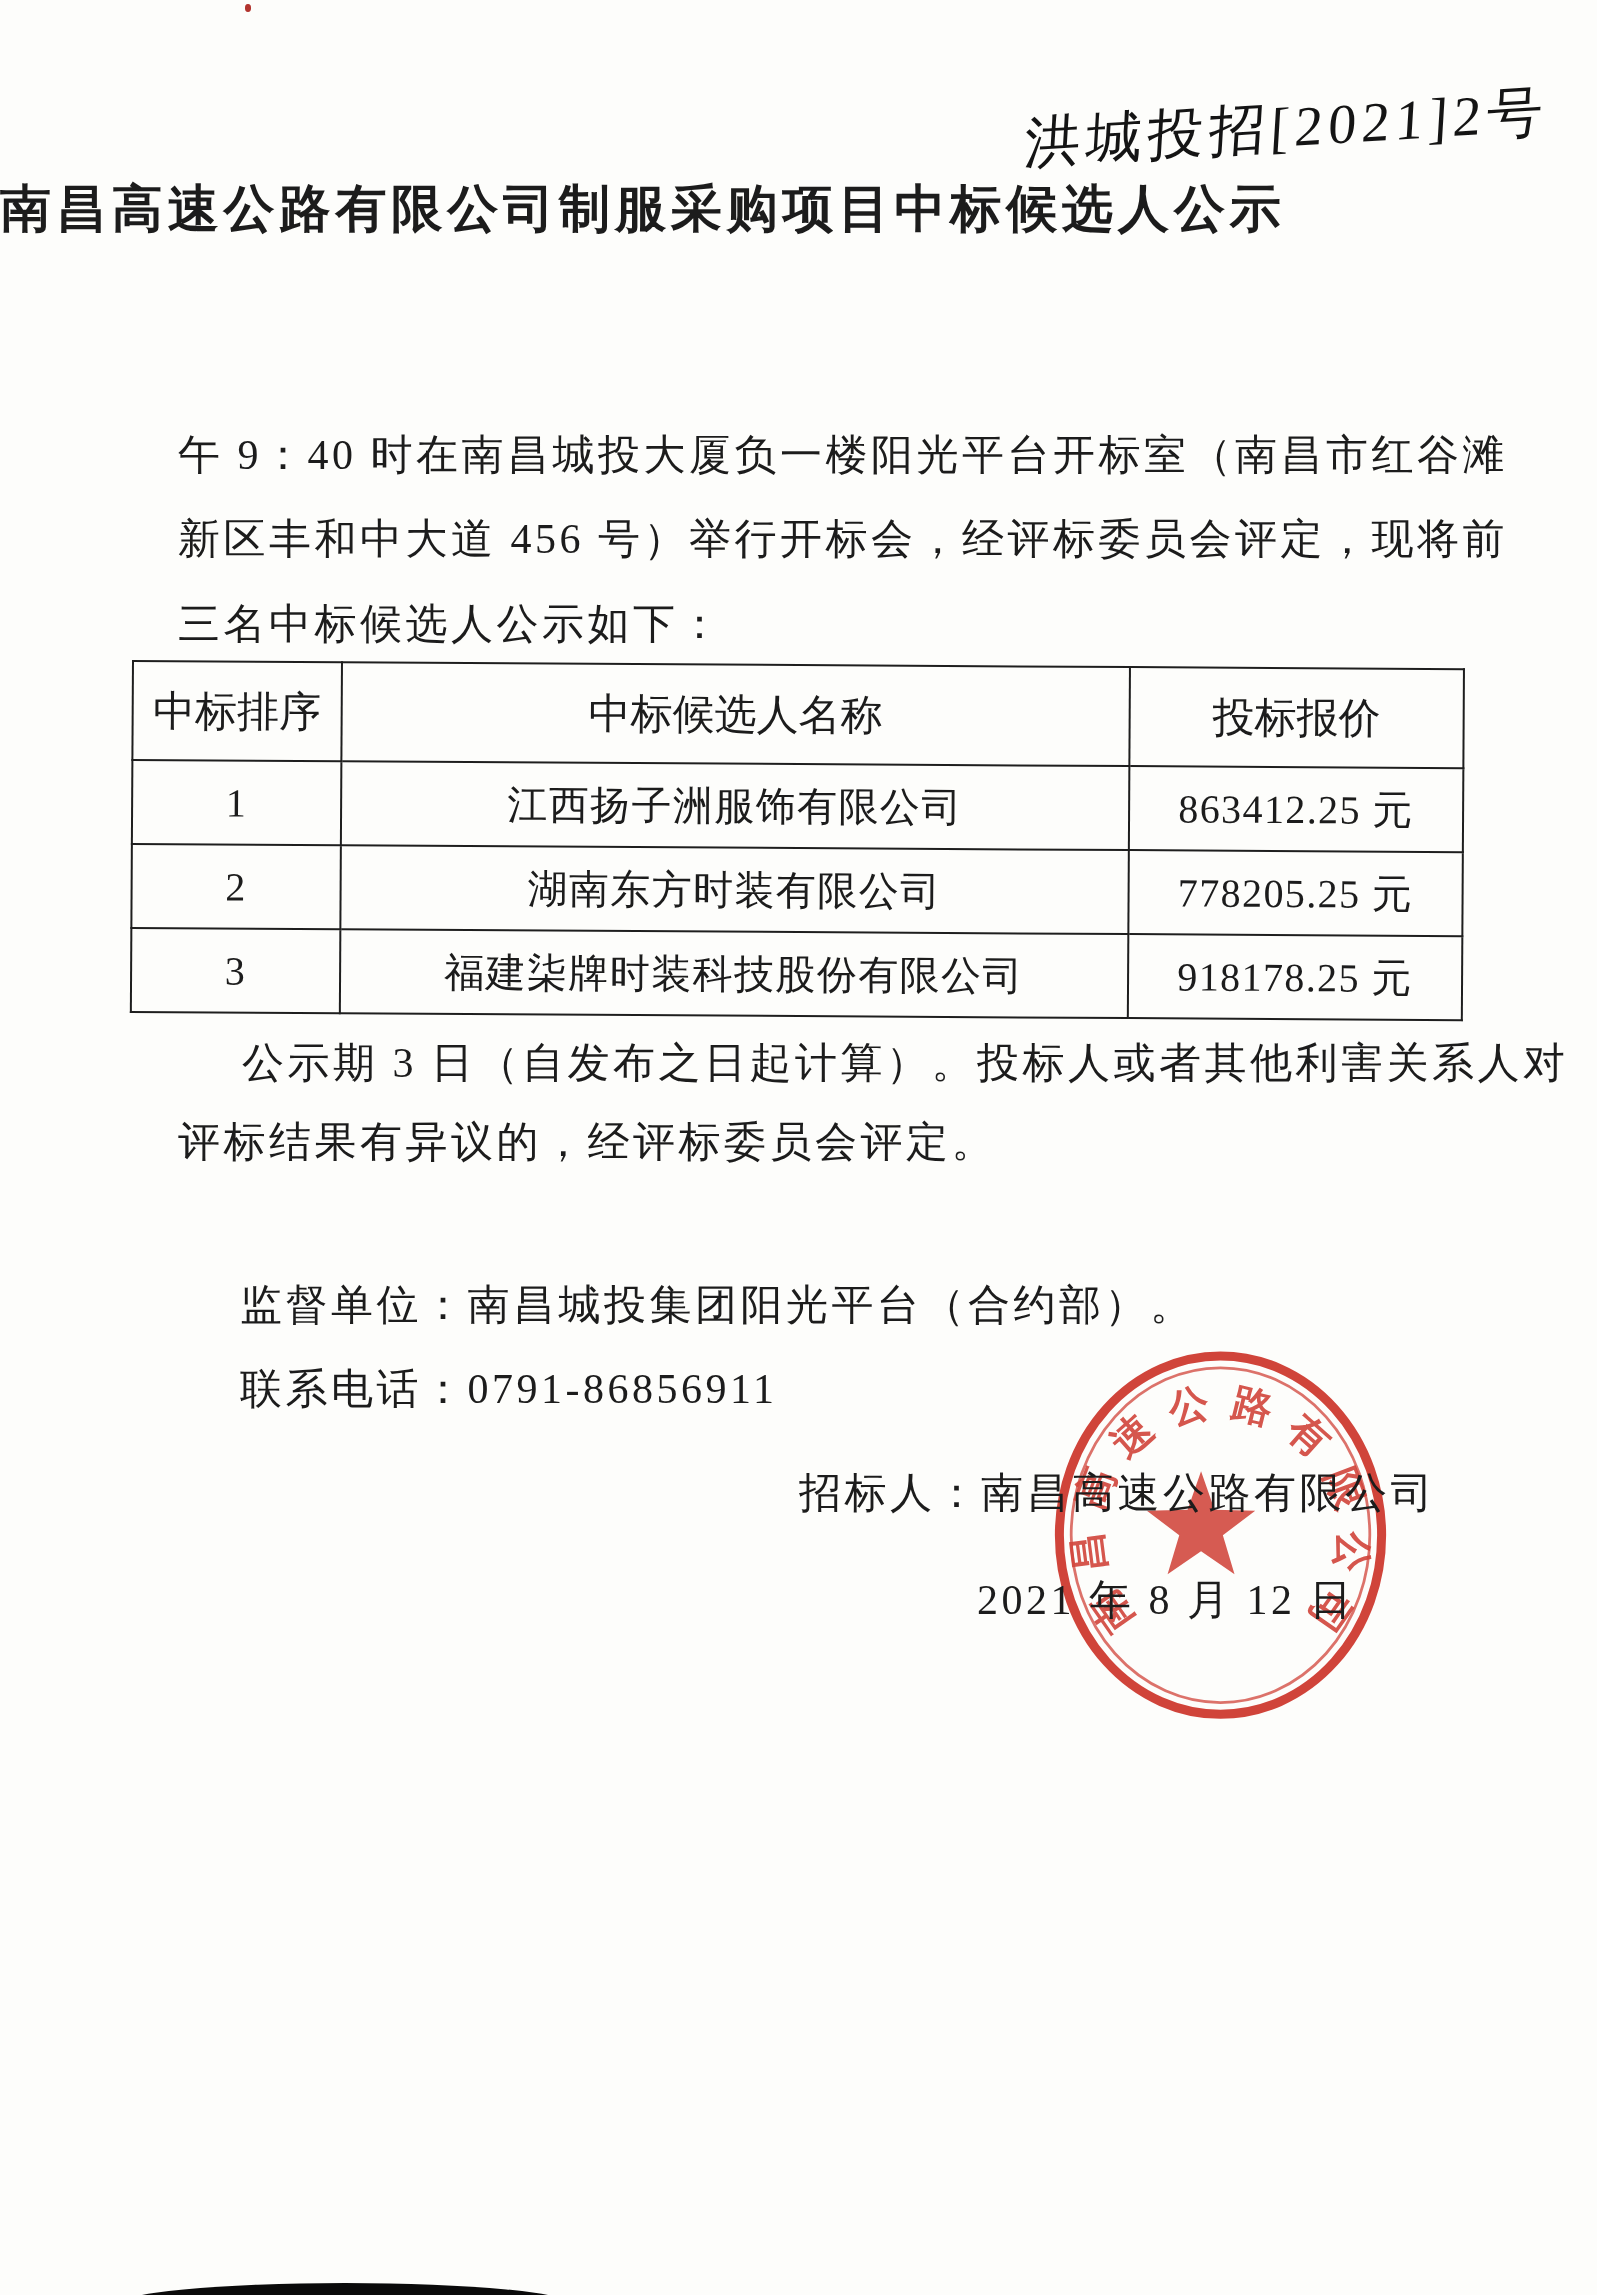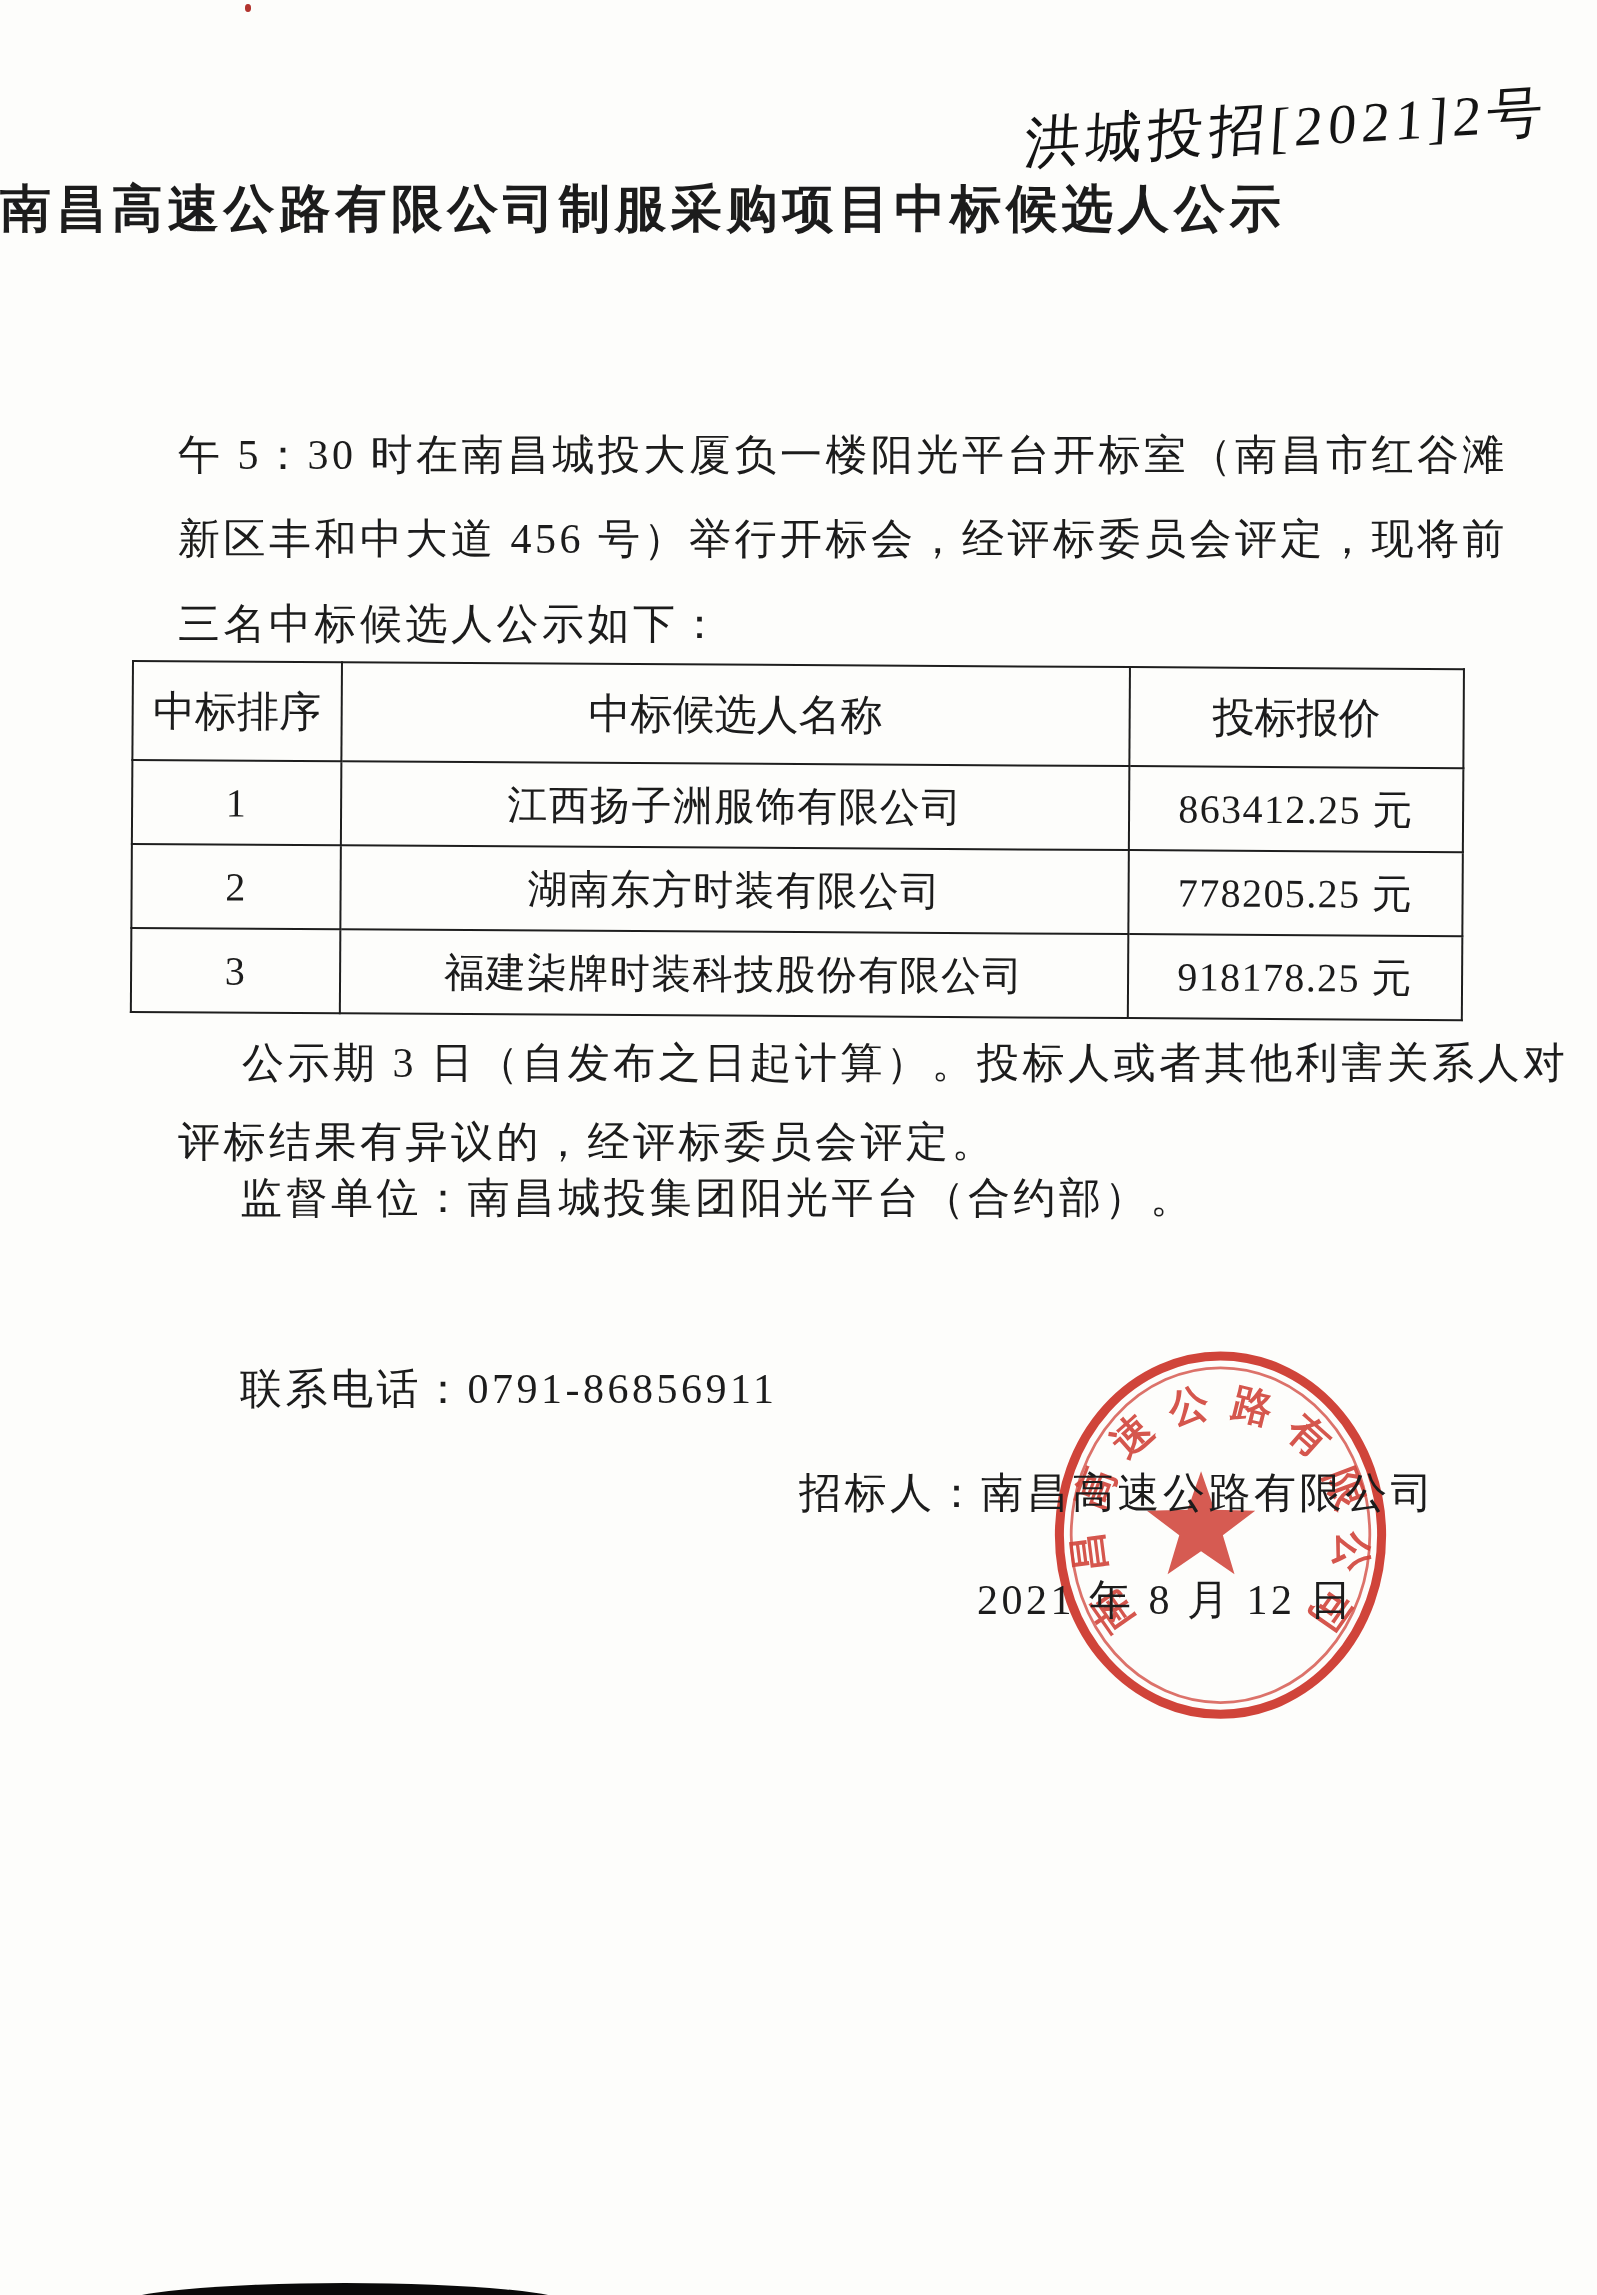--- a/index.html
+++ b/index.html
@@ -68,21 +68,21 @@
 <body>
 
 <div class="page">
 
   <div class="abs red-speck"></div>
 
   <div class="abs handwritten" style="left:1027px;top:106px;">洪城投招[2021]2号</div>
 
   <div class="abs doc-title">南昌高速公路有限公司制服采购项目中标候选人公示</div>
 
-  <div class="abs body-line" style="left:178px;top:434px;">午 5：30 时在南昌城投大厦负一楼阳光平台开标室（南昌市红谷滩</div>
+  <div class="abs body-line" style="left:178px;top:434px;">午 9：40 时在南昌城投大厦负一楼阳光平台开标室（南昌市红谷滩</div>
   <div class="abs body-line" style="left:178px;top:518px;">新区丰和中大道 456 号）举行开标会，经评标委员会评定，现将前</div>
   <div class="abs body-line" style="left:178px;top:603px;">三名中标候选人公示如下：</div>
 
   <table class="bid">
     <tbody>
         <tr>
       <th class="col-rank">中标排序</th>
       <th class="col-name">中标候选人名称</th>
       <th class="col-price">投标报价</th>
     </tr>
@@ -100,21 +100,21 @@
       <td>3</td>
       <td>福建柒牌时装科技股份有限公司</td>
       <td>918178.25 元</td>
     </tr>
   </tbody>
     </table>
 
   <div class="abs body-line" style="left:242px;top:1042px;">公示期 3 日（自发布之日起计算）。投标人或者其他利害关系人对</div>
   <div class="abs body-line" style="left:178px;top:1121px;">评标结果有异议的，经评标委员会评定。</div>
 
-  <div class="abs body-line" style="left:240px;top:1180px;font-family:Liberation Mono, monospace;">监督单位：南昌城投集团阳光平台（合约部）。</div>
+  <div class="abs body-line" style="left:240px;top:1284px;">监督单位：南昌城投集团阳光平台（合约部）。</div>
   <div class="abs body-line" style="left:240px;top:1368px;">联系电话：0791-86856911</div>
 
   <svg class="stamp-svg" width="375" height="417" viewBox="-270 -300 540 600">
     <g opacity="0.9">
       <ellipse cx="0" cy="-12" rx="232" ry="258" fill="none" stroke="#cc3026" stroke-width="13"></ellipse>
       <ellipse cx="0" cy="-12" rx="215" ry="241" fill="none" stroke="#cc3026" stroke-width="4" opacity="0.75"></ellipse>
       <g transform="translate(-28,-22)">
         <polygon points="0,-82 19.4,-26.7 78,-25.3 31.4,10.2 48.2,66.3 0,33 -48.2,66.3 -31.4,10.2 -78,-25.3 -19.4,-26.7" fill="#cc3026" opacity="0.88"></polygon>
       </g>
       <g id="stamp-arc" transform="translate(0,-12)">

